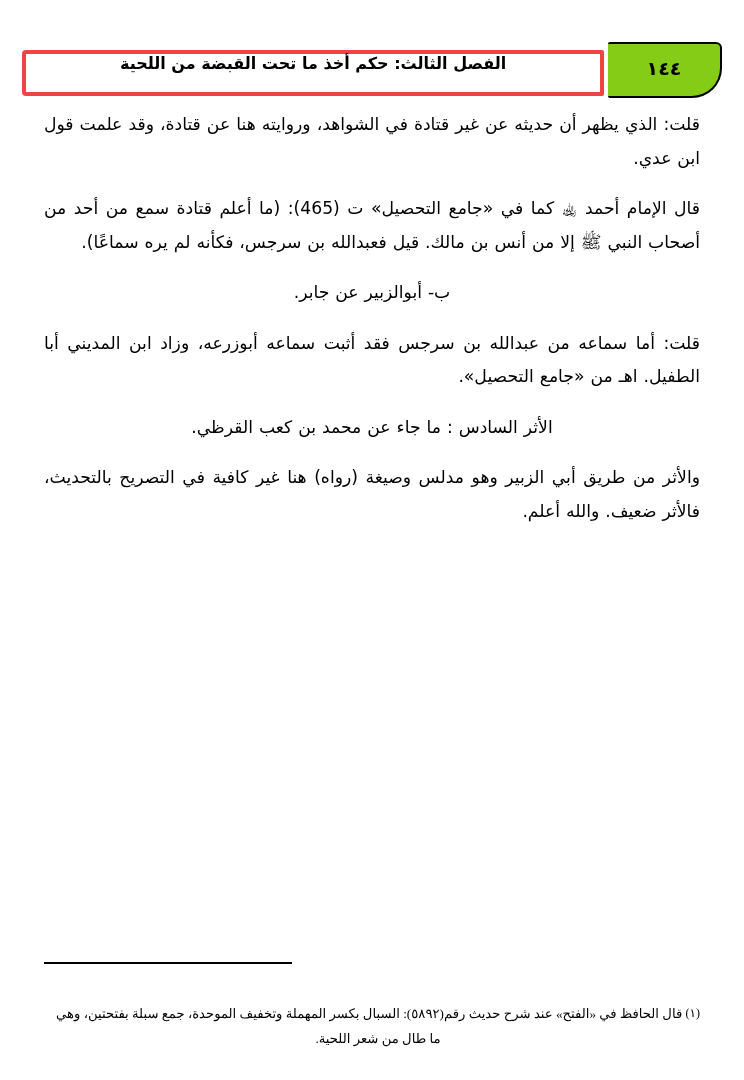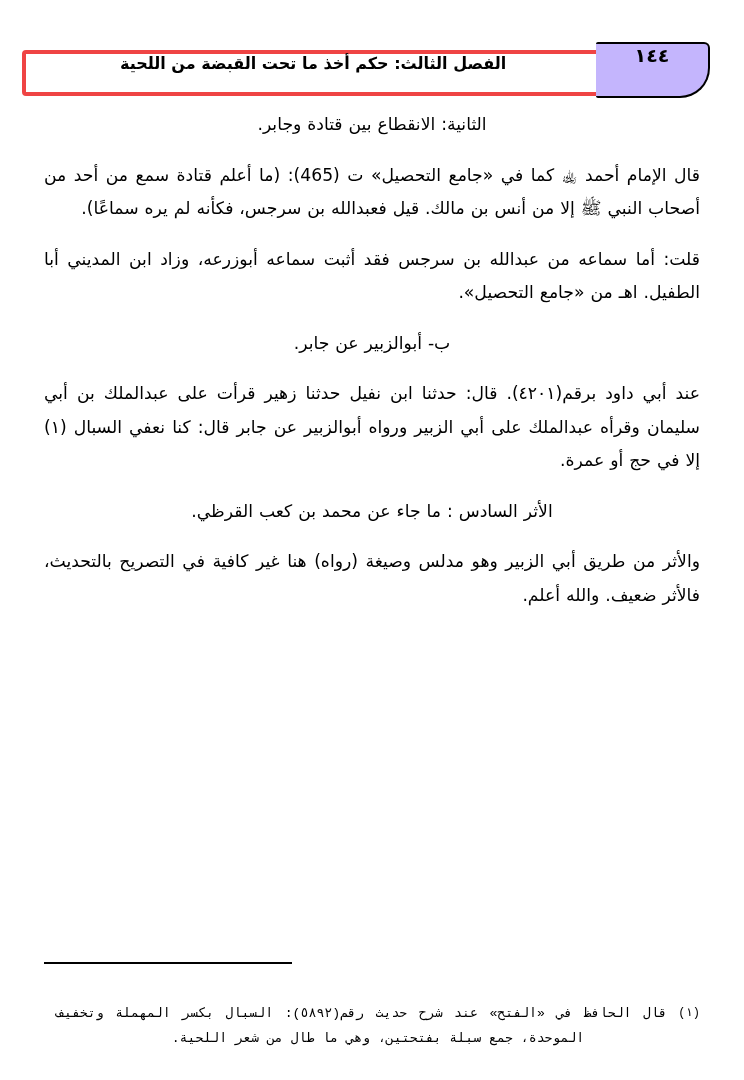--- a/index.html
+++ b/index.html
@@ -47,29 +47,29 @@
     font-weight: bold;
     font-size: 16.5px;
     letter-spacing: 0px;
     white-space: nowrap;
     color: #000;
     transform: scaleX(0.97);
   }
   .page-number-box {
     position: absolute;
     top: -8px;
-    right: 12px;
+    right: 0;
     width: 112px;
     height: 52px;
     border: 2px solid #000;
     border-left: none;
     border-radius: 2px 6px 30px 2px;
-    background: #c4b5fd;
+    background: #84cc16;
     display: flex;
-    align-items: flex-start;
+    align-items: center;
     justify-content: center;
   }
   .page-number-box::after {
     content: "";
     position: absolute;
     top: 4px;
     right: 6px;
     width: 20px;
     height: 14px;
     border-top: 2px solid #000;
@@ -116,21 +116,21 @@
     background: #000;
   }
   .footnote {
     position: absolute;
     bottom: 28px;
     left: 56px;
     right: 44px;
     direction: rtl;
     text-align: justify;
     text-align-last: center;
-    font-family: Liberation Mono, monospace;
+    font-family: Liberation Serif, serif;
     font-size: 13.2px;
     line-height: 1.95;
   }
   .footnote .fn-marker {
     font-size: 12px;
     vertical-align: 1px;
   }
 </style>
 </head>
 <body>
@@ -140,25 +140,24 @@
   <div class="header">
     <div class="header-bar">
       <span class="header-title">الفصل الثالث: حكم أخذ ما تحت القبضة من اللحية</span>
     </div>
     <div class="page-number-box">
       <span class="page-number">١٤٤</span>
     </div>
   </div>
 
   <div class="content">
-    <p class="para center-last">الثانية: الانقطاع بين قتادة وجابر.</p>
+    <p class="para">قلت: الذي يظهر أن حديثه عن غير قتادة في الشواهد، وروايته هنا عن قتادة، وقد علمت قول ابن عدي.</p>
     <p class="para">قال الإمام أحمد ﵀ كما في «جامع التحصيل» ت (465): (ما أعلم قتادة سمع من أحد من أصحاب النبي ﷺ إلا من أنس بن مالك. قيل فعبدالله بن سرجس، فكأنه لم يره سماعًا).</p>
+    <p class="para center-last">ب- أبوالزبير عن جابر.</p>
     <p class="para">قلت: أما سماعه من عبدالله بن سرجس فقد أثبت سماعه أبوزرعه، وزاد ابن المديني أبا الطفيل. اهـ من «جامع التحصيل».</p>
-    <p class="para center-last">ب- أبوالزبير عن جابر.</p>
-    <p class="para">عند أبي داود برقم(٤٢٠١). قال: حدثنا ابن نفيل حدثنا زهير قرأت على عبدالملك بن أبي سليمان وقرأه عبدالملك على أبي الزبير ورواه أبوالزبير عن جابر قال: كنا نعفي السبال (١) إلا في حج أو عمرة.</p>
     <p class="para center-last">الأثر السادس : ما جاء عن محمد بن كعب القرظي.</p>
     <p class="para">والأثر من طريق أبي الزبير وهو مدلس وصيغة (رواه) هنا غير كافية في التصريح بالتحديث، فالأثر ضعيف. والله أعلم.</p>
   </div>
 
   <div class="footnote-rule"></div>
 
   <div class="footnote">
     <span class="fn-marker">(١)</span>
     <span>قال الحافظ في «الفتح» عند شرح حديث رقم(٥٨٩٢): السبال بكسر المهملة وتخفيف الموحدة، جمع سبلة بفتحتين، وهي ما طال من شعر اللحية.</span>
   </div>

